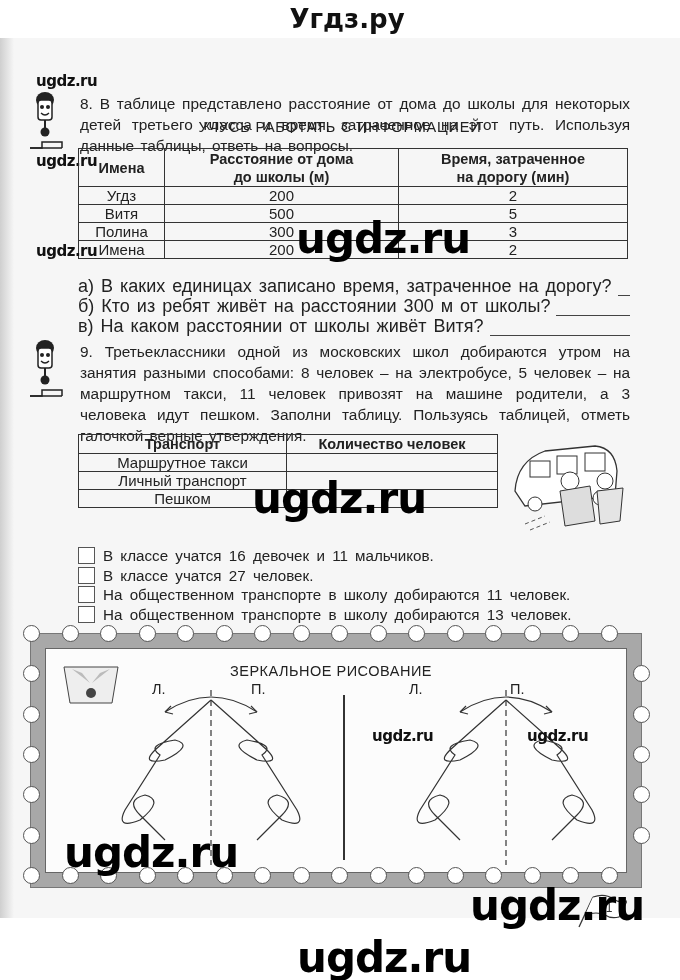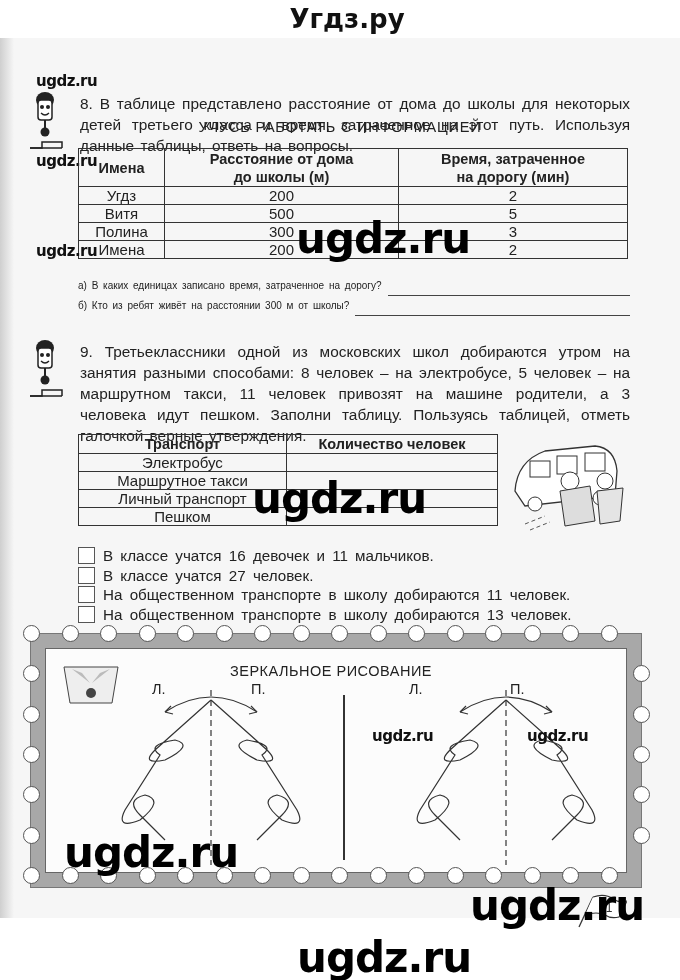--- a/index.html
+++ b/index.html
@@ -27,21 +27,21 @@
     .mascot { position: absolute; width: 40px; height: 62px; }
 
     table.data { position: absolute; border-collapse: collapse; font-size: 15px; color: #222; padding-left: 37px; }
     table.data td, table.data th { border: 1px solid #333; text-align: center; padding: 0 4px; }
     table.data th { font-weight: bold; font-size: 14.5px; line-height: 18px; }
     .t1 { top: 148px; left: 78px; width: 550px; }
     .t1 td { height: 18px; line-height: 17px; }
     .t2 { top: 434px; left: 78px; width: 420px; }
     .t2 td, .t2 th { height: 18px; line-height: 17px; }
 
-    .questions { position: absolute; top: 276px; left: 78px; width: 552px; font-size: 10px; line-height: 20px; }
+    .questions { position: absolute; top: 276px; left: 78px; width: 552px; font-size: 18px; line-height: 20px; }
     .q-line { display: flex; align-items: flex-end; word-spacing: 2px; }
     .q-line .blank { flex: 1; border-bottom: 1px solid #444; margin-left: 6px; height: 14px; }
 
     .checks { position: absolute; top: 546px; left: 78px; width: 560px; font-size: 15.2px; }
     .check-row { display: flex; align-items: center; height: 19.5px; word-spacing: 3px; }
     .checkbox { width: 17px; height: 17px; border: 1px solid #555; background: #fff; margin-right: 8px; flex: none; }
 
     .bus-illustration { position: absolute; top: 436px; left: 505px; width: 130px; height: 100px; }
 
     .frame { position: absolute; top: 633px; left: 30px; width: 612px; height: 255px;
@@ -121,44 +121,44 @@
 
 <div class="questions">
   <div class="q-line">
     <span>а) В каких единицах записано время, затраченное на дорогу?</span>
     <span class="blank"></span>
   </div>
   <div class="q-line">
     <span>б) Кто из ребят живёт на расстоянии 300 м от школы?</span>
     <span class="blank"></span>
   </div>
+  <div class="q-line">
+    <span>в) На каком расстоянии от школы живёт Витя?</span>
+    <span class="blank"></span>
+  </div>
 </div>
 
 <svg class="mascot" style="top:338px;left:28px;" viewBox="0 0 40 62">
   <ellipse cx="17" cy="10" rx="9" ry="8" fill="#222"></ellipse>
   <rect x="10" y="10" width="14" height="20" rx="3" fill="#fff" stroke="#222" stroke-width="1.5"></rect>
   <circle cx="14" cy="17" r="2" fill="#222"></circle>
     <circle cx="20" cy="17" r="2" fill="#222"></circle>
   <path d="M13 23 Q17 27 21 23" stroke="#222" fill="none" stroke-width="1.3"></path>
   <line x1="17" y1="30" x2="17" y2="38" stroke="#222" stroke-width="2"></line>
   <circle cx="17" cy="42" r="4.5" fill="#222"></circle>
   <path d="M2 58 H14 V52 H34 V58" stroke="#222" fill="none" stroke-width="1.5"></path>
   <line x1="2" y1="58" x2="34" y2="58" stroke="#222" stroke-width="1.5"></line>
 </svg>
 <div class="task" style="top:341px;">9. Третьеклассники одной из московских школ добираются утром на занятия разными способами: 8 человек – на электробусе, 5 человек – на маршрутном такси, 11 человек привозят на машине родители, а 3 человека идут пешком. Заполни таблицу. Пользуясь таблицей, отметь галочкой верные утверждения.</div>
 
 <table class="data t2">
   <tbody>
       <tr>
     <th style="width:208px;">Транспорт</th>
     <th>Количество человек</th>
-  </tr>
-  <tr>
-    <td>Электробус</td>
-    <td></td>
   </tr>
   <tr>
     <td>Маршрутное такси</td>
     <td></td>
   </tr>
   <tr>
     <td>Личный транспорт</td>
     <td></td>
   </tr>
   <tr>

